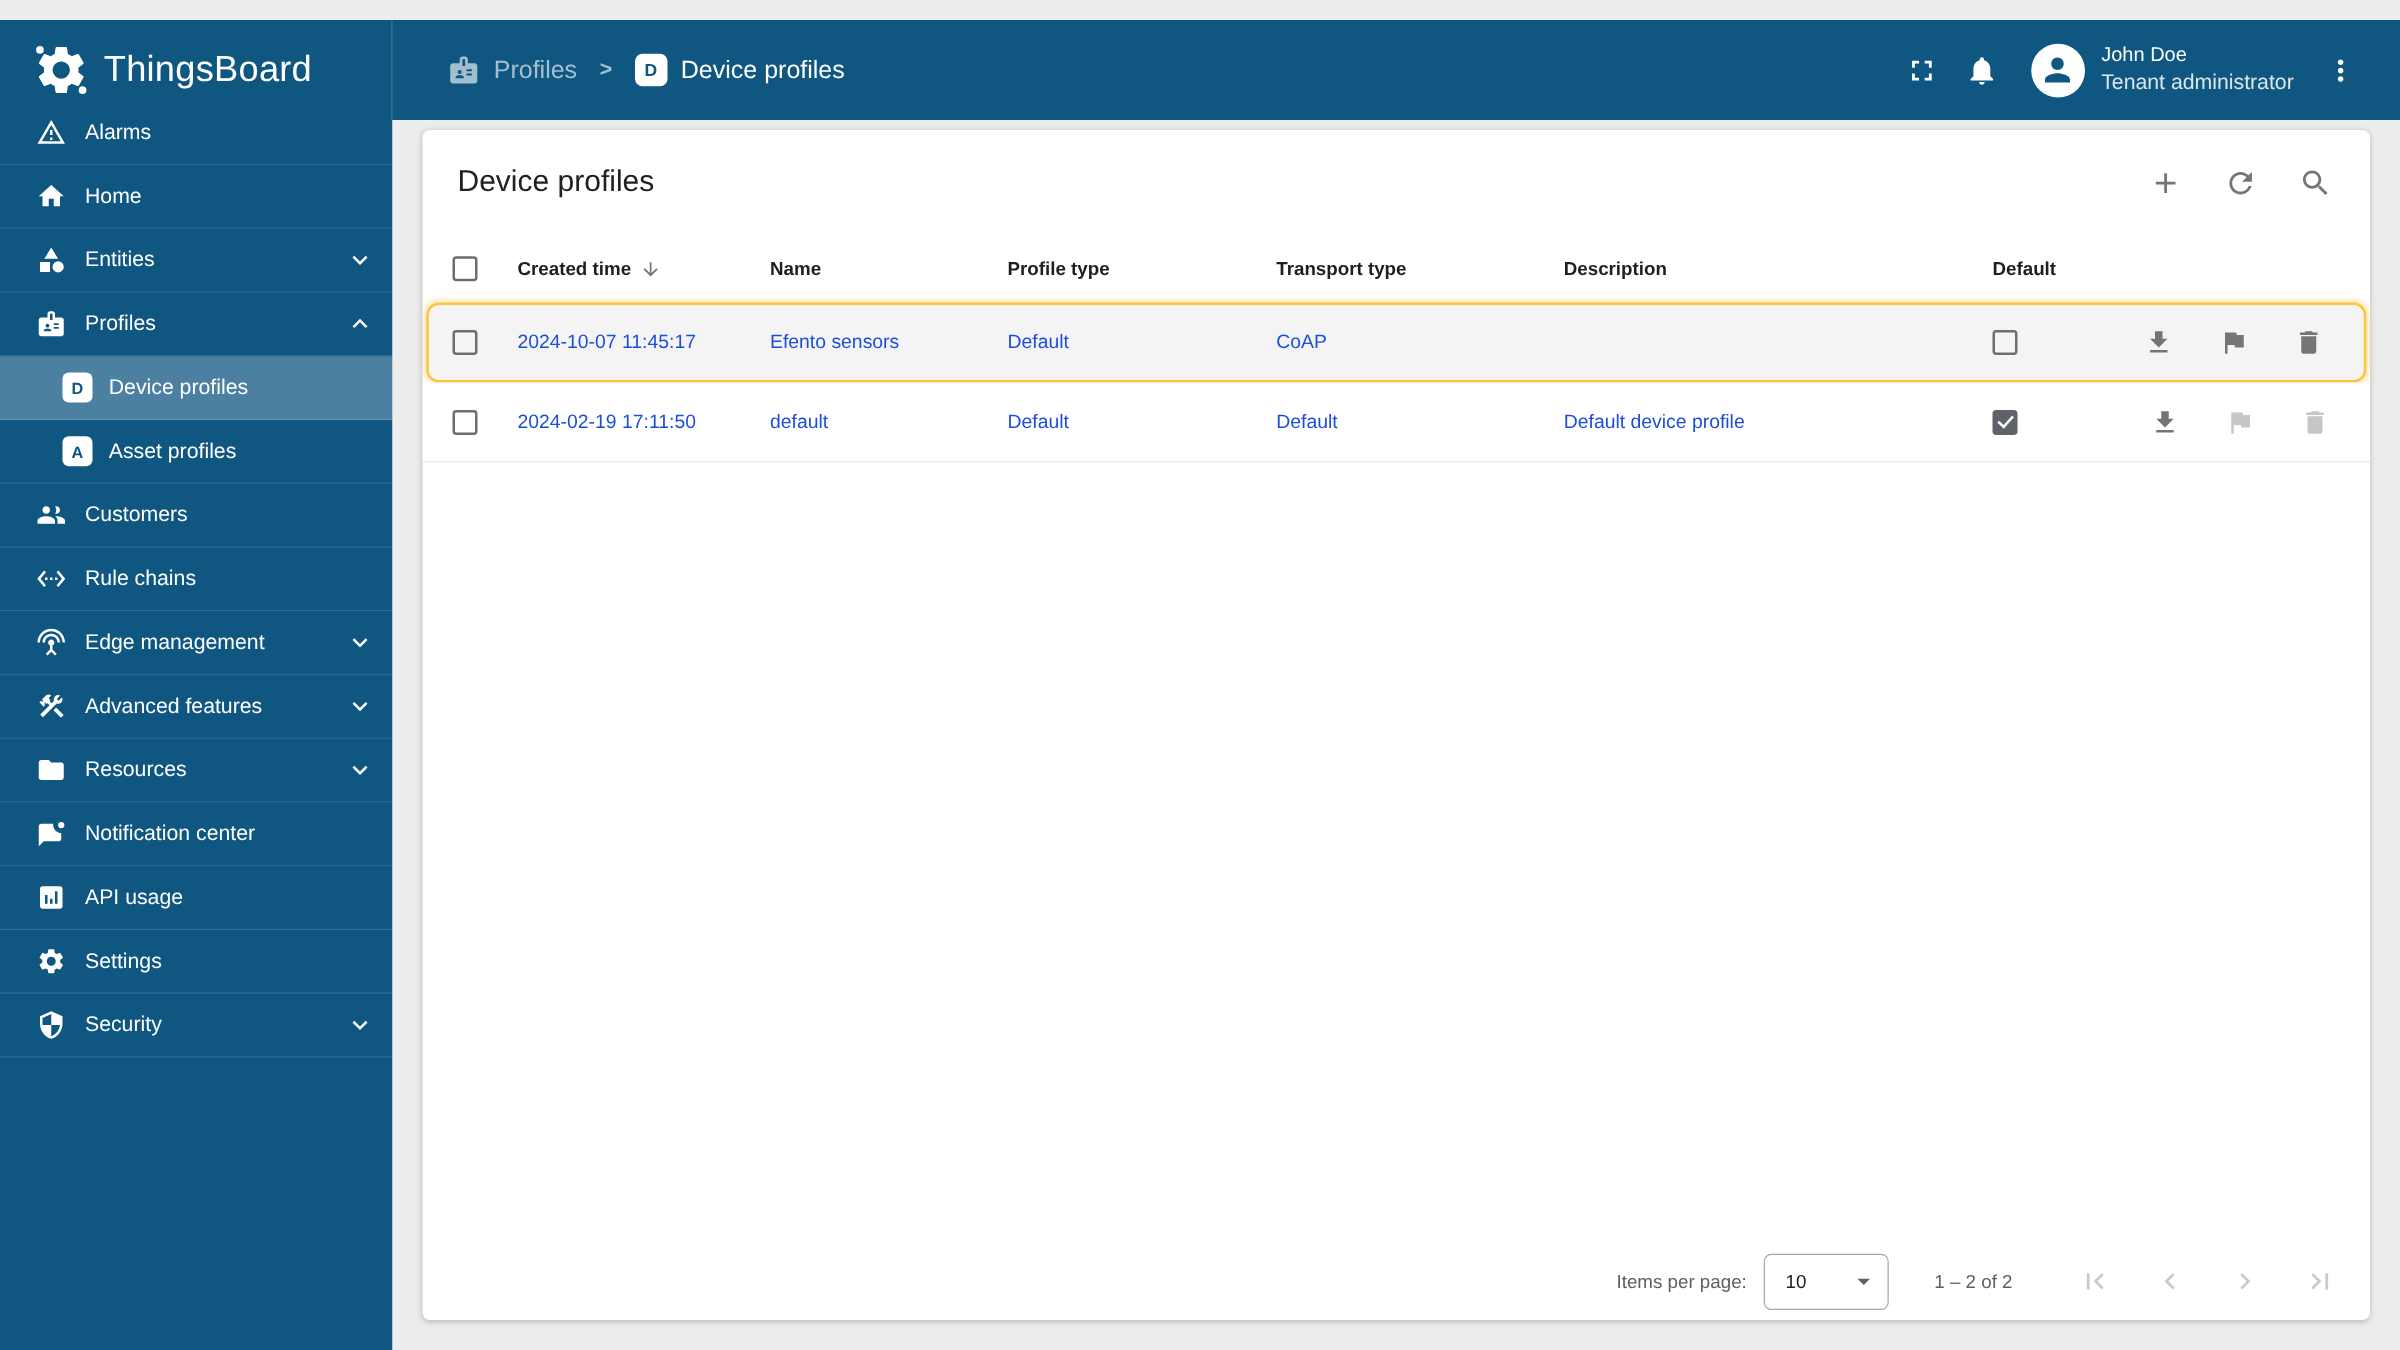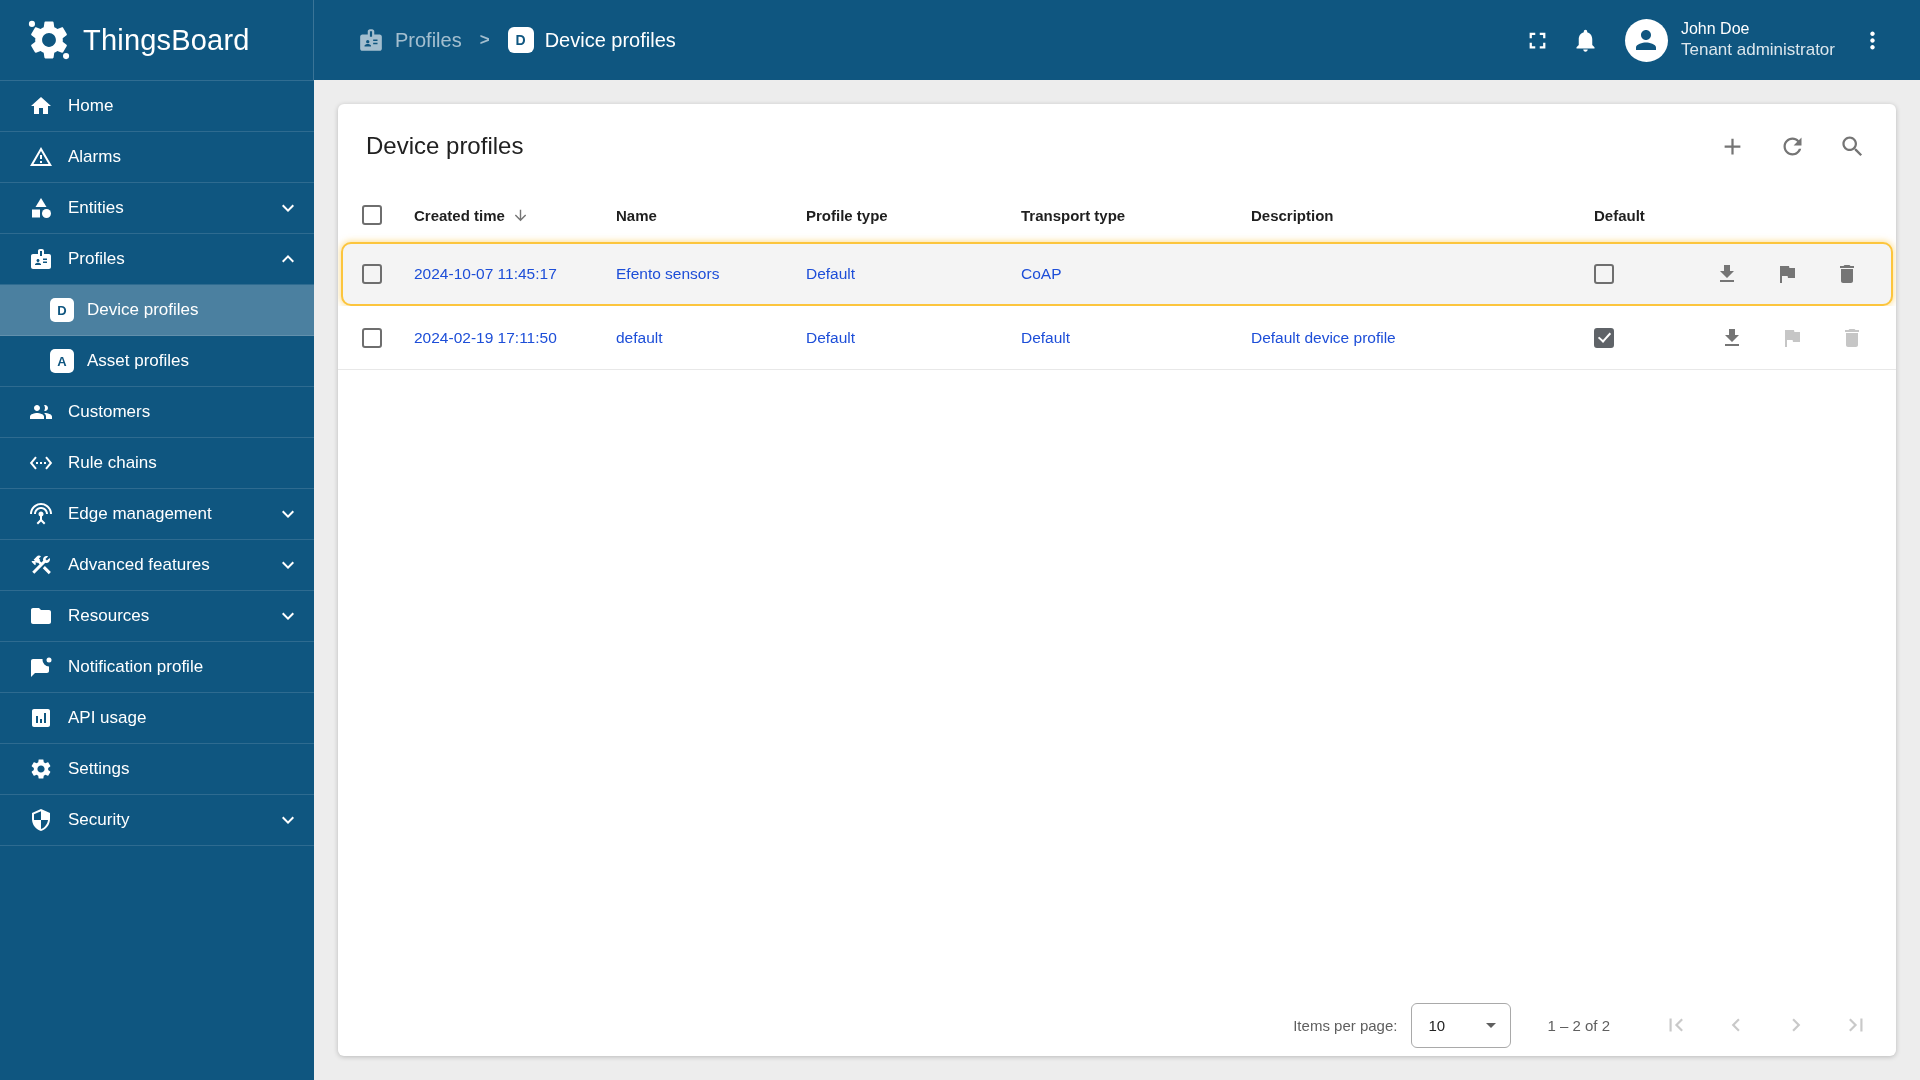--- a/index.html
+++ b/index.html
@@ -9,21 +9,21 @@
     --row-highlight-bg:#f4f4f4;
     --icon-enabled:#757575;
     --icon-disabled:#c6c6c6;
   }
   *{margin:0;padding:0;box-sizing:border-box;}
   html,body{width:1920px;height:1080px;overflow:hidden;}
   body{font-family:"Liberation Sans","DejaVu Sans",sans-serif;background:#ededed;position:relative;}
   svg{display:block;}
 
   
-  .topbar{position:absolute;top:0;left:0;width:1920px;height:80px;background:var(--primary);display:flex;align-items:center;z-index:5;}
+  .topbar{position:absolute;top:16px;left:0;width:1920px;height:80px;background:var(--primary);display:flex;align-items:center;z-index:5;}
   .logo-section{width:314px;height:100%;display:flex;align-items:center;gap:11px;padding-left:26px;border-right:1px solid rgba(255,255,255,0.18);flex:none;cursor:pointer;}
   .logo-mark{width:46px;height:46px;fill:#fff;}
   .logo-text{color:#fff;font-size:29px;font-weight:400;letter-spacing:.2px;white-space:nowrap;}
   .breadcrumb{display:flex;align-items:center;gap:18px;padding-left:44px;font-size:20px;}
   .crumb{display:flex;align-items:center;gap:11px;cursor:pointer;white-space:nowrap;}
   .crumb.muted{color:rgba(255,255,255,0.62);}
   .crumb.muted svg{fill:rgba(255,255,255,0.62);}
   .crumb.current{color:#fff;}
   .crumb-icon{width:26px;height:26px;}
   .crumb-sep{color:rgba(255,255,255,0.62);font-weight:700;font-size:17px;}
@@ -137,29 +137,29 @@
       <svg viewBox="0 0 24 24">
           <path d="M12 8c1.1 0 2-.9 2-2s-.9-2-2-2-2 .9-2 2 .9 2 2 2zm0 2c-1.1 0-2 .9-2 2s.9 2 2 2 2-.9 2-2-.9-2-2-2zm0 6c-1.1 0-2 .9-2 2s.9 2 2 2 2-.9 2-2-.9-2-2-2z"></path>
         </svg>
     </button>
   </div>
 </header>
 
 <nav class="sidebar">
   <div class="nav-item">
     <svg class="nav-icon" viewBox="0 0 24 24">
+        <path d="M12 5.99L19.53 19H4.47L12 5.99M12 2L1 21h22L12 2zm1 14h-2v2h2v-2zm0-6h-2v4h2v-4z"></path>
+      </svg>
+    <span class="nav-label">Alarms</span>
+  </div>
+  <div class="nav-item">
+    <svg class="nav-icon" viewBox="0 0 24 24">
         <path d="M10 20v-6h4v6h5v-8h3L12 3 2 12h3v8z"></path>
       </svg>
     <span class="nav-label">Home</span>
-  </div>
-  <div class="nav-item">
-    <svg class="nav-icon" viewBox="0 0 24 24">
-        <path d="M12 5.99L19.53 19H4.47L12 5.99M12 2L1 21h22L12 2zm1 14h-2v2h2v-2zm0-6h-2v4h2v-4z"></path>
-      </svg>
-    <span class="nav-label">Alarms</span>
   </div>
   <div class="nav-item">
     <svg class="nav-icon" viewBox="0 0 24 24">
         <path d="M12 2l-5.5 9h11z"></path>
         <circle cx="17.5" cy="17.5" r="4.5"></circle>
         <path d="M3 13.5h8v8H3z"></path>
       </svg>
     <span class="nav-label">Entities</span>
     <svg class="chevron" viewBox="0 0 24 24">
         <path d="M16.59 8.59L12 13.17 7.41 8.59 6 10l6 6 6-6z"></path>
@@ -219,21 +219,21 @@
     <span class="nav-label">Resources</span>
     <svg class="chevron" viewBox="0 0 24 24">
         <path d="M16.59 8.59L12 13.17 7.41 8.59 6 10l6 6 6-6z"></path>
       </svg>
   </div>
   <div class="nav-item">
     <svg class="nav-icon" viewBox="0 0 24 24">
         <path d="M13.6 4c-.06.32-.1.66-.1 1a6.5 6.5 0 0 0 6.5 6.5V16c0 1.1-.9 2-2 2H6l-4 4V6c0-1.1.9-2 2-2h9.6z"></path>
         <circle cx="20" cy="5" r="2.5"></circle>
       </svg>
-    <span class="nav-label">Notification profile</span>
+    <span class="nav-label">Notification center</span>
   </div>
   <div class="nav-item">
     <svg class="nav-icon" viewBox="0 0 24 24">
         <path d="M19 3H5c-1.1 0-2 .9-2 2v14c0 1.1.9 2 2 2h14c1.1 0 2-.9 2-2V5c0-1.1-.9-2-2-2zM9 17H7v-7h2v7zm4 0h-2v-4h2v4zm4 0h-2V7h2v10z"></path>
       </svg>
     <span class="nav-label">API usage</span>
   </div>
   <div class="nav-item">
     <svg class="nav-icon" viewBox="0 0 24 24">
         <path d="M19.14 12.94c.04-.3.06-.61.06-.94 0-.32-.02-.64-.07-.94l2.03-1.58c.18-.14.23-.41.12-.61l-1.92-3.32c-.12-.22-.37-.29-.59-.22l-2.39.96c-.5-.38-1.03-.7-1.62-.94l-.36-2.54c-.04-.24-.24-.41-.48-.41h-3.84c-.24 0-.43.17-.47.41l-.36 2.54c-.59.24-1.13.57-1.62.94l-2.39-.96c-.22-.08-.47 0-.59.22L2.74 8.87c-.12.21-.08.47.12.61l2.03 1.58c-.05.3-.09.63-.09.94s.02.64.07.94l-2.03 1.58c-.18.14-.23.41-.12.61l1.92 3.32c.12.22.37.29.59.22l2.39-.96c.5.38 1.03.7 1.62.94l.36 2.54c.05.24.24.41.48.41h3.84c.24 0 .44-.17.47-.41l.36-2.54c.59-.24 1.13-.56 1.62-.94l2.39.96c.22.08.47 0 .59-.22l1.92-3.32c.12-.22.07-.47-.12-.61l-2.01-1.58zM12 15.6c-1.98 0-3.6-1.62-3.6-3.6s1.62-3.6 3.6-3.6 3.6 1.62 3.6 3.6-1.62 3.6-3.6 3.6z"></path>

